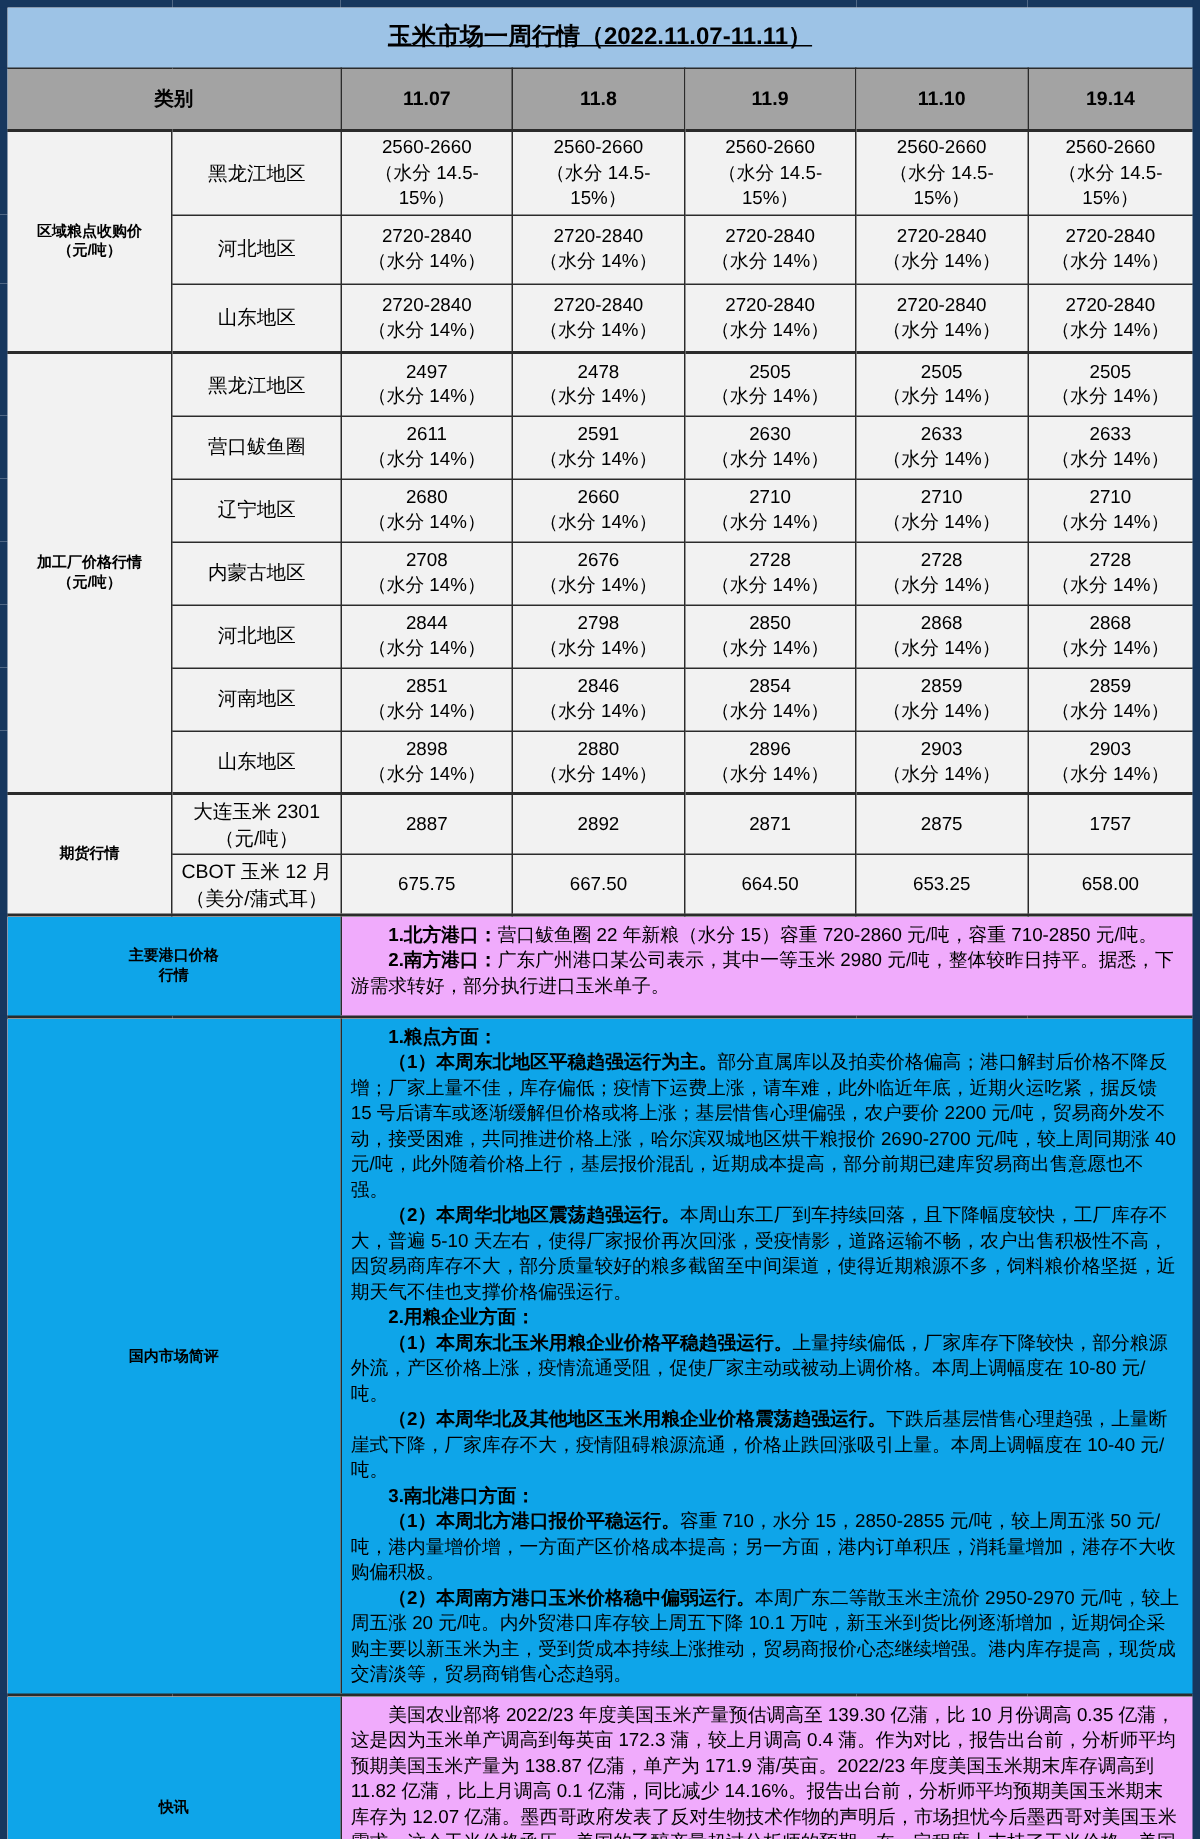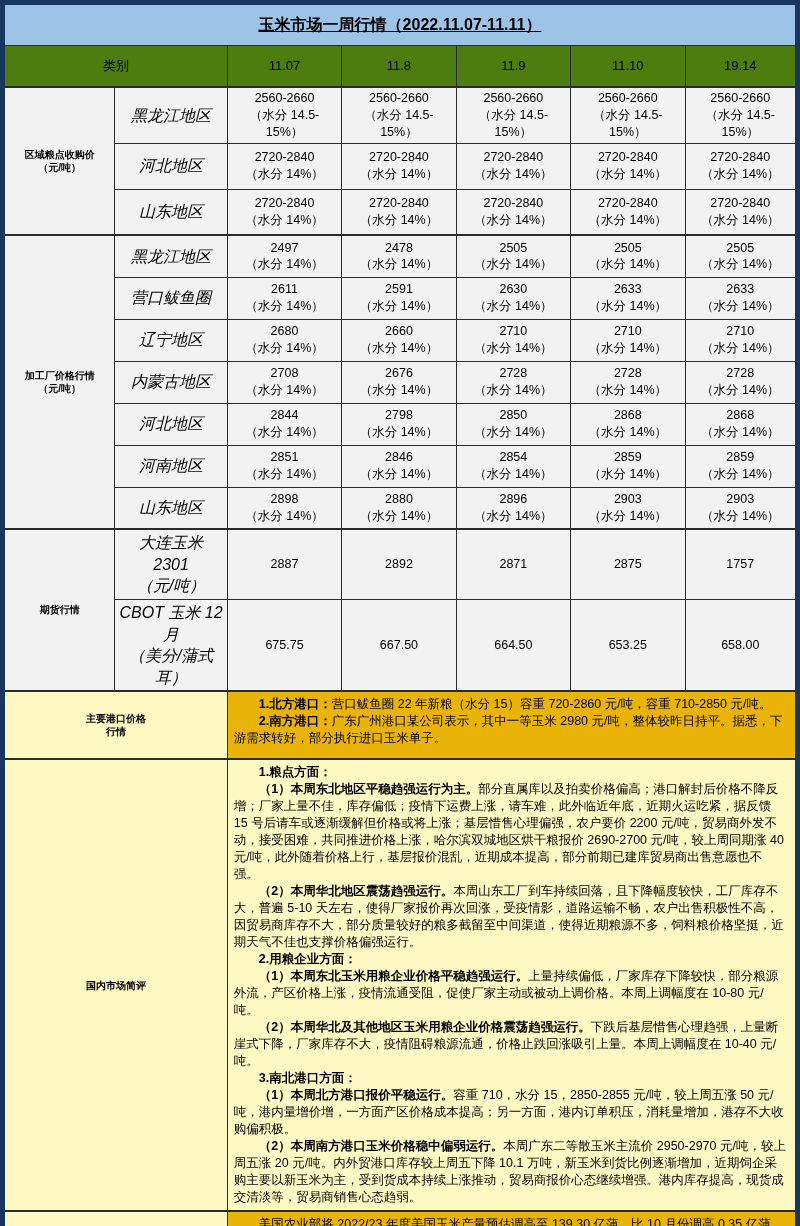--- a/index.html
+++ b/index.html
@@ -2,28 +2,28 @@
 <html><head>
 <meta charset="utf-8">
 <style>
   html,body{margin:0;padding:0;background:#fff;}
   body{font-family:"Liberation Sans","DejaVu Sans",sans-serif;color:#000;}
   table{width:800px;border-collapse:collapse;table-layout:fixed;border:5px solid #17375E;}
   td{border:1px solid #2b2b2b;padding:2px 4px;vertical-align:middle;text-align:center;
      background:#F2F2F2;font-size:12.5px;line-height:1.35;overflow:hidden;}
   .pre{white-space:pre-line;}
   .title-row td{background:#9DC3E6;font-weight:bold;font-size:16px;height:36px;text-decoration:underline;}
-  .header-row td{background:#4d7c0f;font-weight:normal;font-size:13px;height:36px;}
+  .header-row td{background:#a3a3a3;font-weight:bold;font-size:13px;height:36px;}
   .sec-label{font-weight:bold;font-size:10px;}
-  .region{font-size:16px;font-style:italic;}
+  .region{font-size:13px;}
   tr.h-purchase{height:46px;}
   tr.h-factory{height:42px;}
   tr.h-futures{height:40px;}
-  .blue-cell{background:#fef9c3;}
-  .white-cell{background:#eab308;}
+  .blue-cell{background:#0ea5e9;}
+  .white-cell{background:#f0abfc;}
   .content{vertical-align:top;text-align:left;padding:4px 8px 4px 6px;}
   .content p{margin:0;text-indent:2em;font-size:12.5px;line-height:17px;}
   .content .lead{font-weight:bold;}
   .ports-cell{height:58px;}
   .review-cell{height:398px;}
   .news-cell{height:140px;}
   .sec-start td{border-top-width:2px;}
 </style>
 </head>
 <body>

